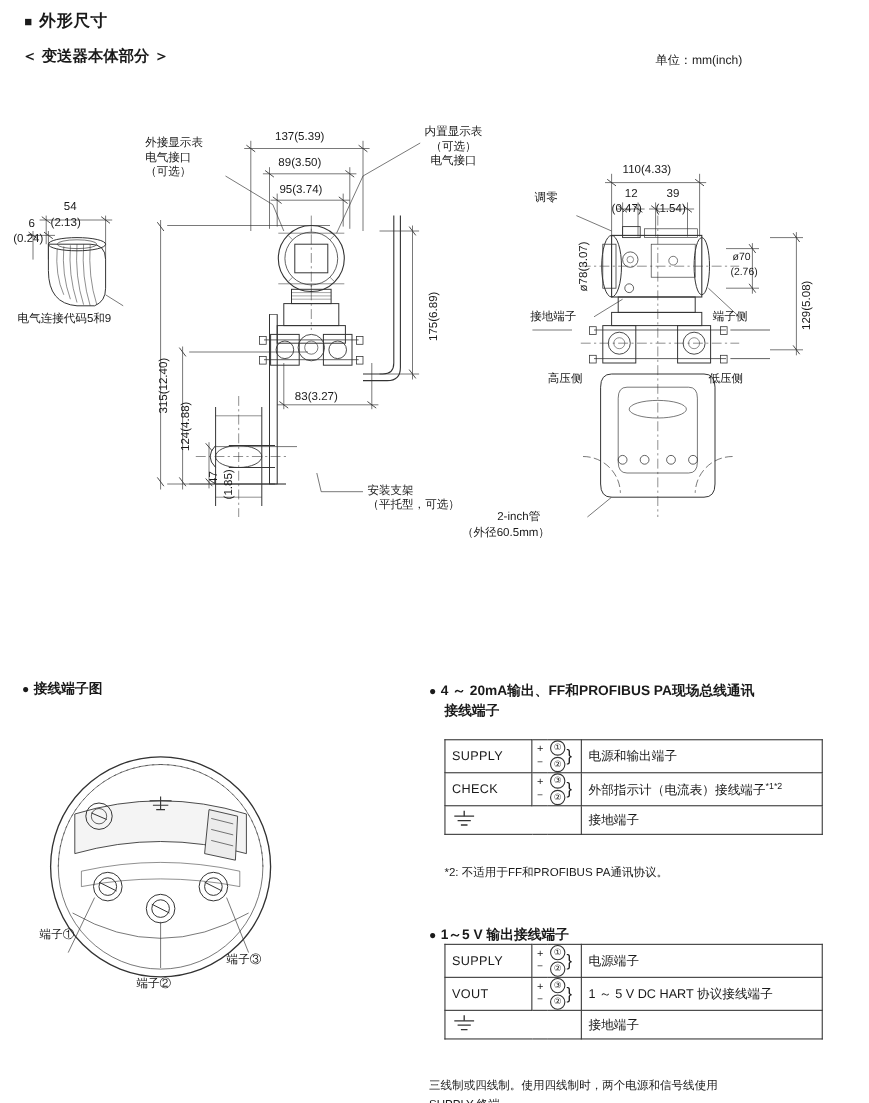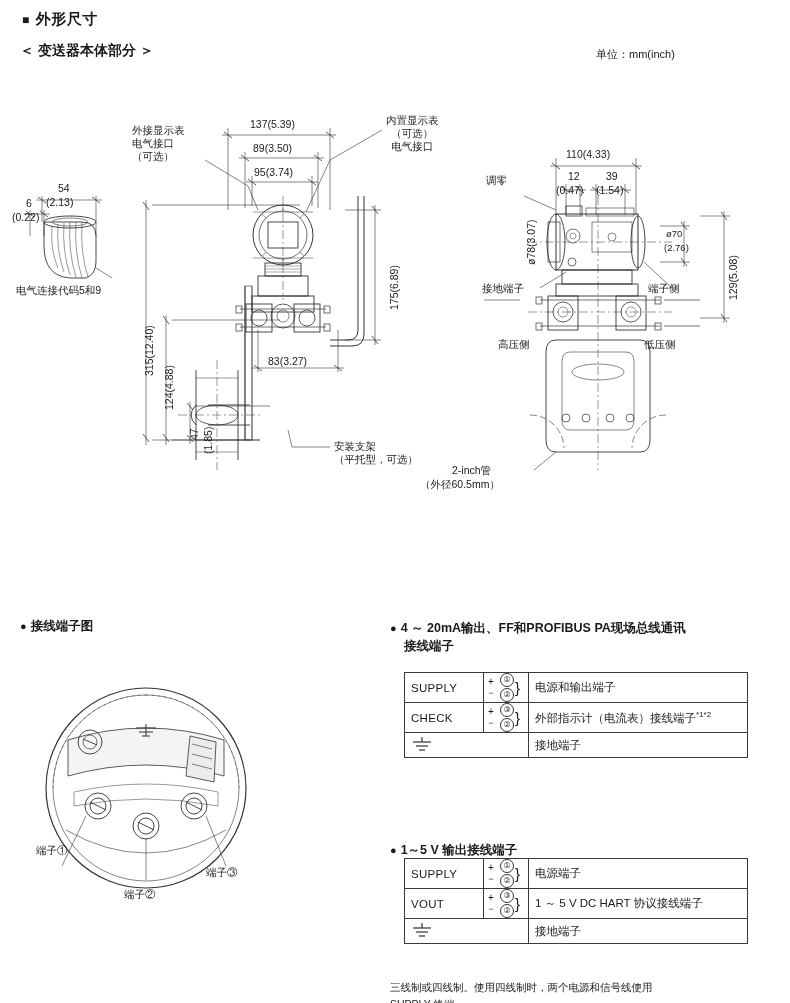--- a/index.html
+++ b/index.html
@@ -414,21 +414,21 @@
 </svg>
 
 <div class="lbl" style="left:132px; top:124px;">外接显示表<br>电气接口<br>（可选）</div>
 <div class="lbl" style="left:386px; top:114px;text-align:center;">内置显示表<br>（可选）<br>电气接口</div>
 <div class="lbl" style="left:250px; top:118px;">137(5.39)</div>
 <div class="lbl" style="left:253px; top:142px;">89(3.50)</div>
 <div class="lbl" style="left:254px; top:166px;">95(3.74)</div>
 <div class="lbl" style="left:58px; top:182px;">54</div>
 <div class="lbl" style="left:46px; top:196px;">(2.13)</div>
 <div class="lbl" style="left:26px; top:197px;">6</div>
-<div class="lbl" style="left:12px; top:211px;">(0.22)</div>
+<div class="lbl" style="left:12px; top:211px;">(0.24)</div>
 <div class="lbl" style="left:16px; top:284px;">电气连接代码5和9</div>
 <div class="vert" style="left:388px; top:310px;">175(6.89)</div>
 <div class="vert" style="left:143px; top:376px;">315(12.40)</div>
 <div class="vert" style="left:163px; top:410px;">124(4.88)</div>
 <div class="vert" style="left:188px; top:440px;">47</div>
 <div class="vert" style="left:202px; top:454px;">(1.85)</div>
 <div class="lbl" style="left:268px; top:355px;">83(3.27)</div>
 <div class="lbl" style="left:334px; top:440px;">安装支架<br>（平托型，可选）</div>
 
 <div class="lbl" style="left:566px; top:148px;">110(4.33)</div>
@@ -567,20 +567,21 @@
           </g>
         </svg>
       </span>
     </td>
     <td class="desc">接地端子</td>
   </tr>
 </tbody>
   </table>
 
 <div class="foot" style="left:404px; top:785px; width:360px;">
+  <div>*2: 不适用于FF和PROFIBUS  PA通讯协议。</div>
 </div>
 
 <div class="bullet-head" style="left:390px; top:842px;">
   <span class="dot">●</span><span>1～5 V 输出接线端子</span>
 </div>
 
 <table class="tbl" style="left:404px; top:858px; width:344px;">
   <tbody>
       <tr>
     <td class="name">SUPPLY</td>

